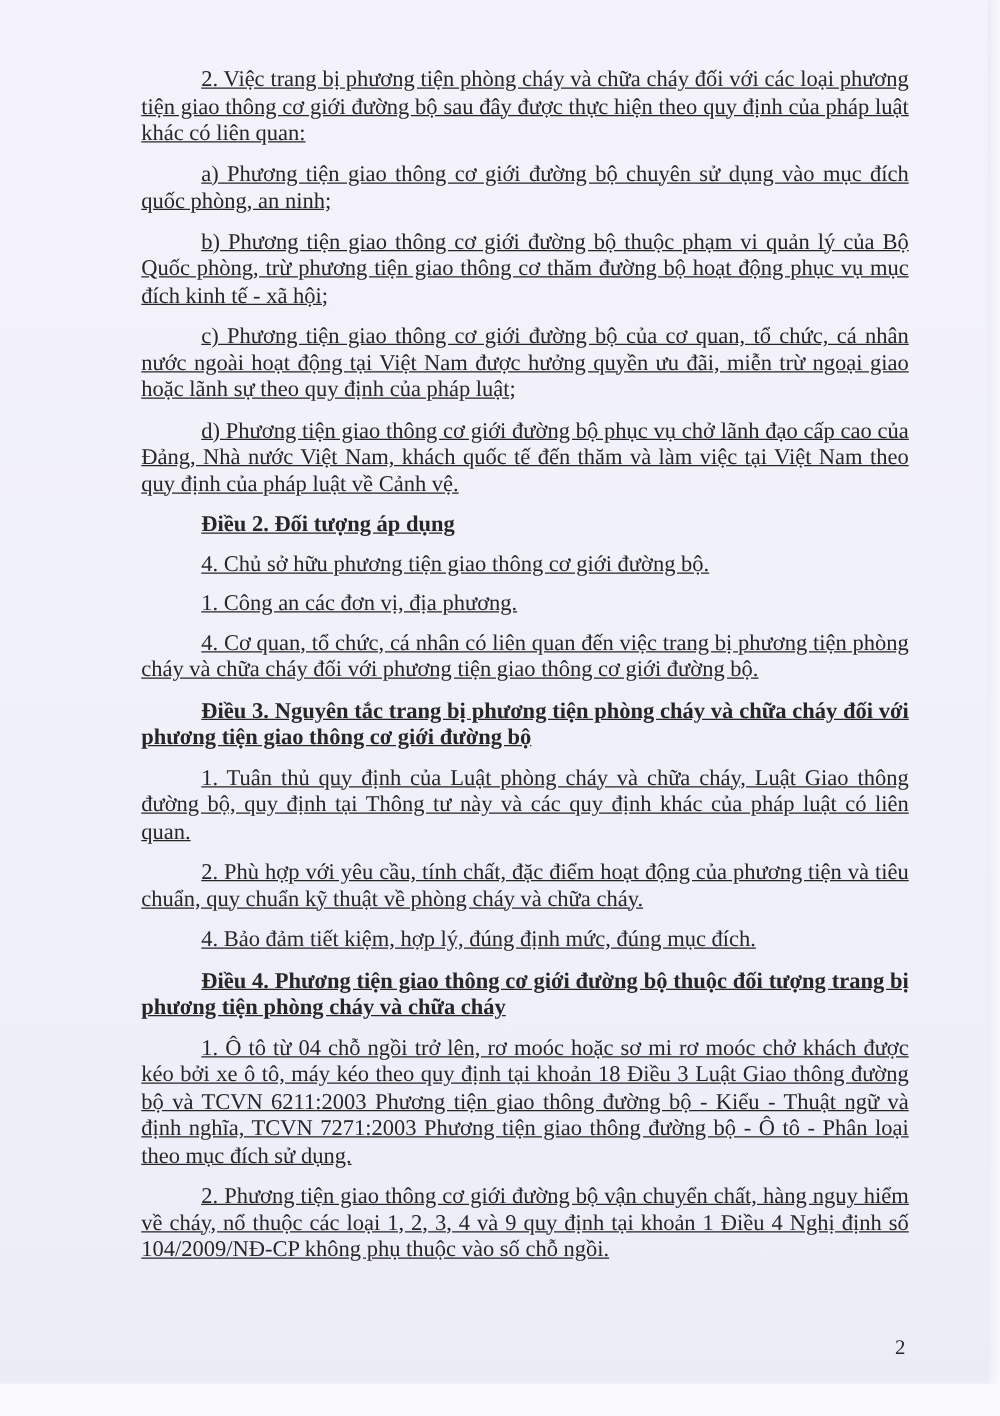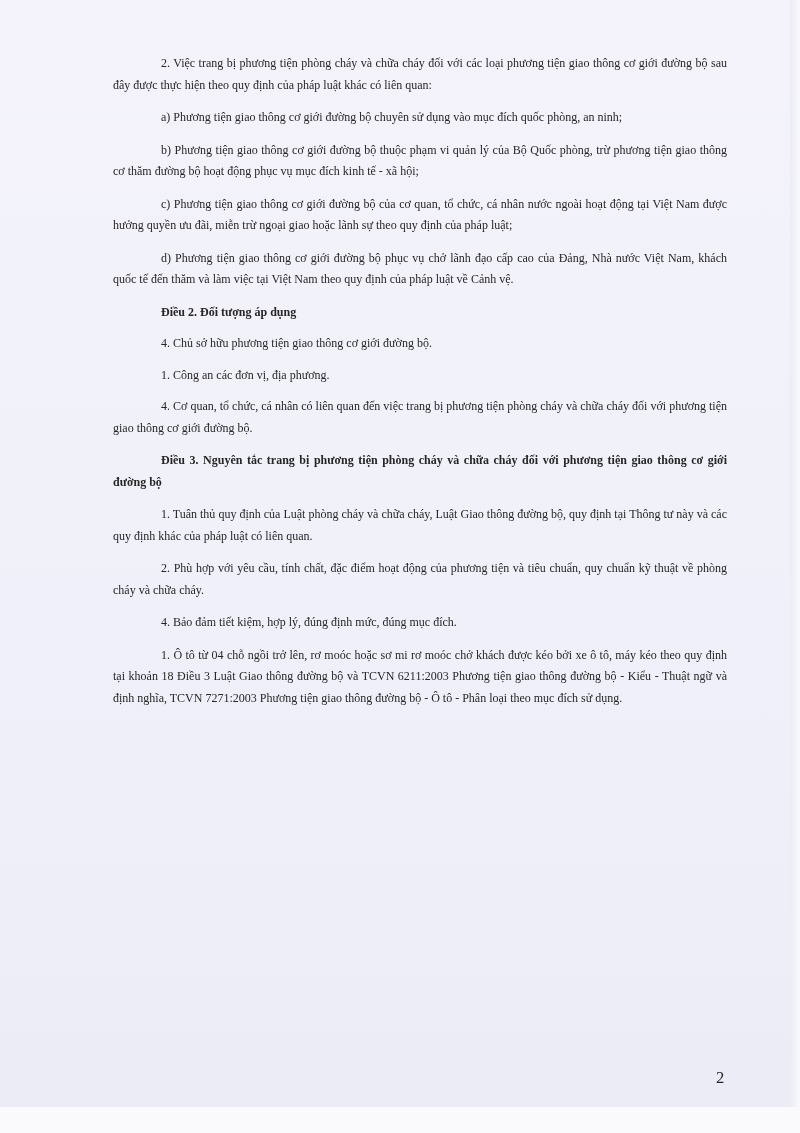--- a/index.html
+++ b/index.html
@@ -37,22 +37,23 @@
       bottom: 0;
       width: 800px;
       height: 26px;
       background: #fafafd;
     }
     .content {
       position: absolute;
       left: 113px;
       top: 53px;
       width: 614px;
-      font-size: 12px;
+      font-size: 18px;
       line-height: 21.5px;
+      text-decoration: underline;
     }
     p {
       margin: 0 0 11px 0;
       text-align: justify;
       text-indent: 48px;
     }
     p.tight { margin-bottom: 10px; }
     .heading {
       font-weight: bold;
     }
@@ -81,16 +82,18 @@
   <p class="heading tight">Điều 2. Đối tượng áp dụng</p>
   <p class="tight">4. Chủ sở hữu phương tiện giao thông cơ giới đường bộ.</p>
   <p class="tight">1. Công an các đơn vị, địa phương.</p>
   <p>4. Cơ quan, tổ chức, cá nhân có liên quan đến việc trang bị phương tiện phòng cháy và chữa cháy đối với phương tiện giao thông cơ giới đường bộ.</p>
 
   <p class="heading">Điều 3. Nguyên tắc trang bị phương tiện phòng cháy và chữa cháy đối với phương tiện giao thông cơ giới đường bộ</p>
   <p>1. Tuân thủ quy định của Luật phòng cháy và chữa cháy, Luật Giao thông đường bộ, quy định tại Thông tư này và các quy định khác của pháp luật có liên quan.</p>
   <p>2. Phù hợp với yêu cầu, tính chất, đặc điểm hoạt động của phương tiện và tiêu chuẩn, quy chuẩn kỹ thuật về phòng cháy và chữa cháy.</p>
   <p>4. Bảo đảm tiết kiệm, hợp lý, đúng định mức, đúng mục đích.</p>
 
+  <p class="heading">Điều 4. Phương tiện giao thông cơ giới đường bộ thuộc đối tượng trang bị phương tiện phòng cháy và chữa cháy</p>
   <p>1. Ô tô từ 04 chỗ ngồi trở lên, rơ moóc hoặc sơ mi rơ moóc chở khách được kéo bởi xe ô tô, máy kéo theo quy định tại khoản 18 Điều 3 Luật Giao thông đường bộ và TCVN 6211:2003 Phương tiện giao thông đường bộ - Kiểu - Thuật ngữ và định nghĩa, TCVN 7271:2003 Phương tiện giao thông đường bộ - Ô tô - Phân loại theo mục đích sử dụng.</p>
+  <p>2. Phương tiện giao thông cơ giới đường bộ vận chuyển chất, hàng nguy hiểm về cháy, nổ thuộc các loại 1, 2, 3, 4 và 9 quy định tại khoản 1 Điều 4 Nghị định số 104/2009/NĐ-CP không phụ thuộc vào số chỗ ngồi.</p>
 </div>
 
 <div class="page-number">2</div>
 
 </body></html>

